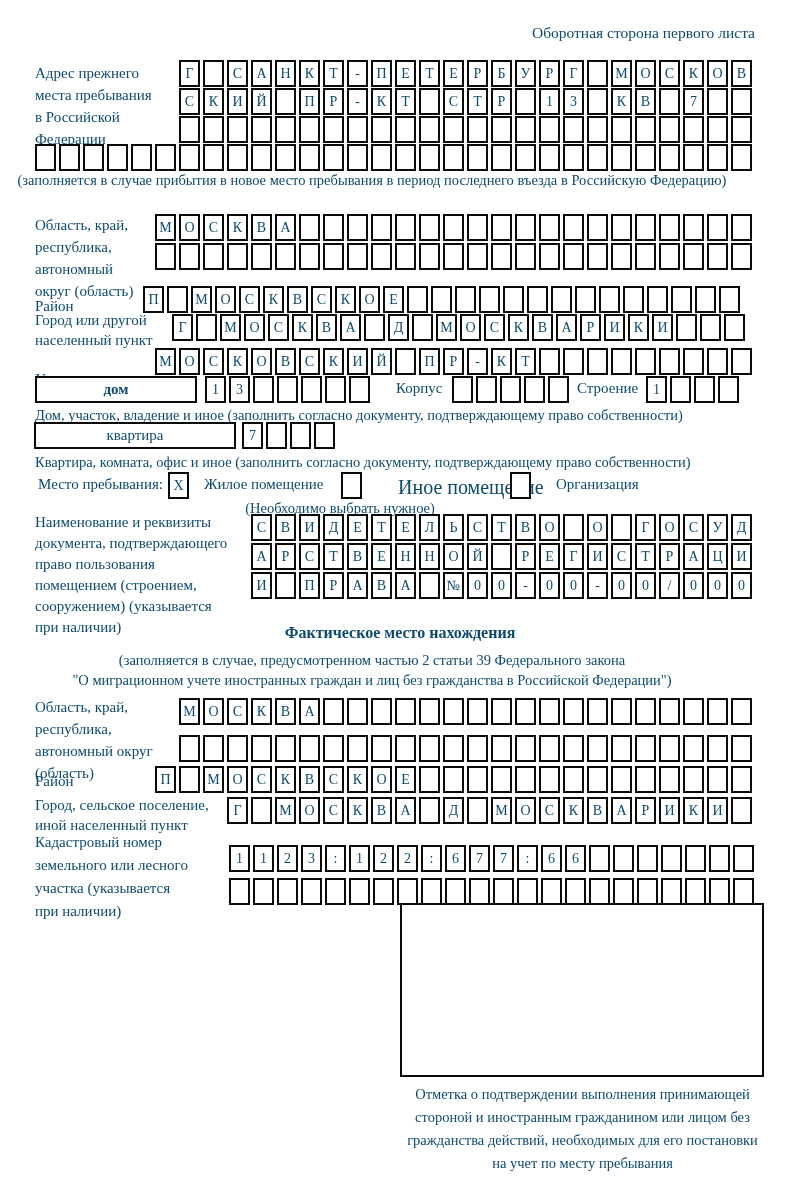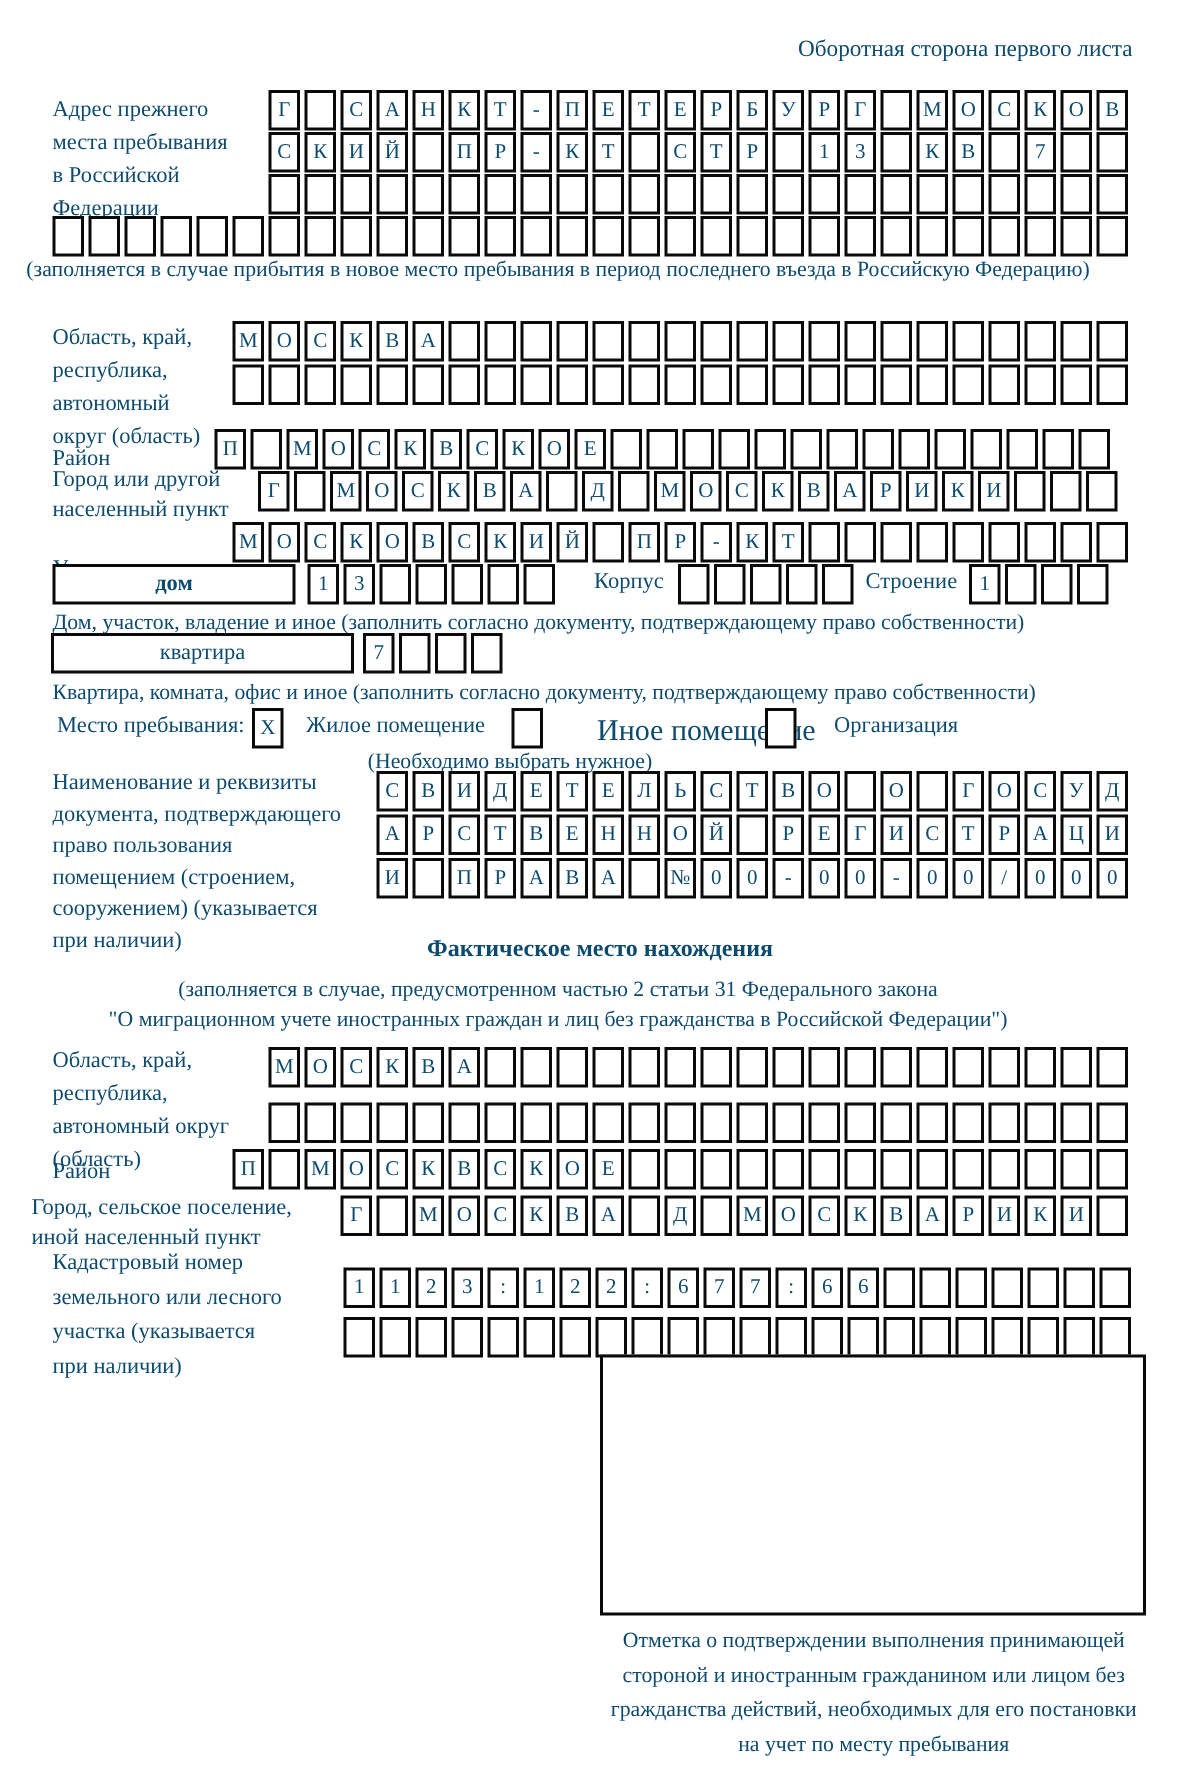--- a/index.html
+++ b/index.html
@@ -410,21 +410,21 @@
       <span class="cell">-</span>
       <span class="cell">0</span>
       <span class="cell">0</span>
       <span class="cell">/</span>
       <span class="cell">0</span>
       <span class="cell">0</span>
       <span class="cell">0</span>
     </div>
 
   <div class="ttl" style="top:624px;">Фактическое место нахождения</div>
-  <div class="note" style="top:650px;">(заполняется в случае, предусмотренном частью 2 статьи 31 Федерального закона
+  <div class="note" style="top:650px;">(заполняется в случае, предусмотренном частью 2 статьи 39 Федерального закона
 "О миграционном учете иностранных граждан и лиц без гражданства в Российской Федерации")</div>
 
   <div class="lbl" style="left:35px;top:696px;">Область, край,
 республика,
 автономный округ
 (область)</div>
   <div class="cells" style="left:179px;top:698px;">
       <span class="cell">М</span>
       <span class="cell">О</span>
       <span class="cell">С</span>
@@ -499,21 +499,21 @@
       <span class="cell"></span>
       <span class="cell"></span>
       <span class="cell"></span>
       <span class="cell"></span>
       <span class="cell"></span>
       <span class="cell"></span>
       <span class="cell"></span>
       <span class="cell"></span>
     </div>
 
-  <div class="lbl" style="left:21px;top:795px;line-height:20px;">Город, сельское поселение,
+  <div class="lbl" style="left:35px;top:795px;line-height:20px;">Город, сельское поселение,
 иной населенный пункт</div>
   <div class="cells" style="left:227px;top:797px;">
       <span class="cell">Г</span>
       <span class="cell"></span>
       <span class="cell">М</span>
       <span class="cell">О</span>
       <span class="cell">С</span>
       <span class="cell">К</span>
       <span class="cell">В</span>
       <span class="cell">А</span>

